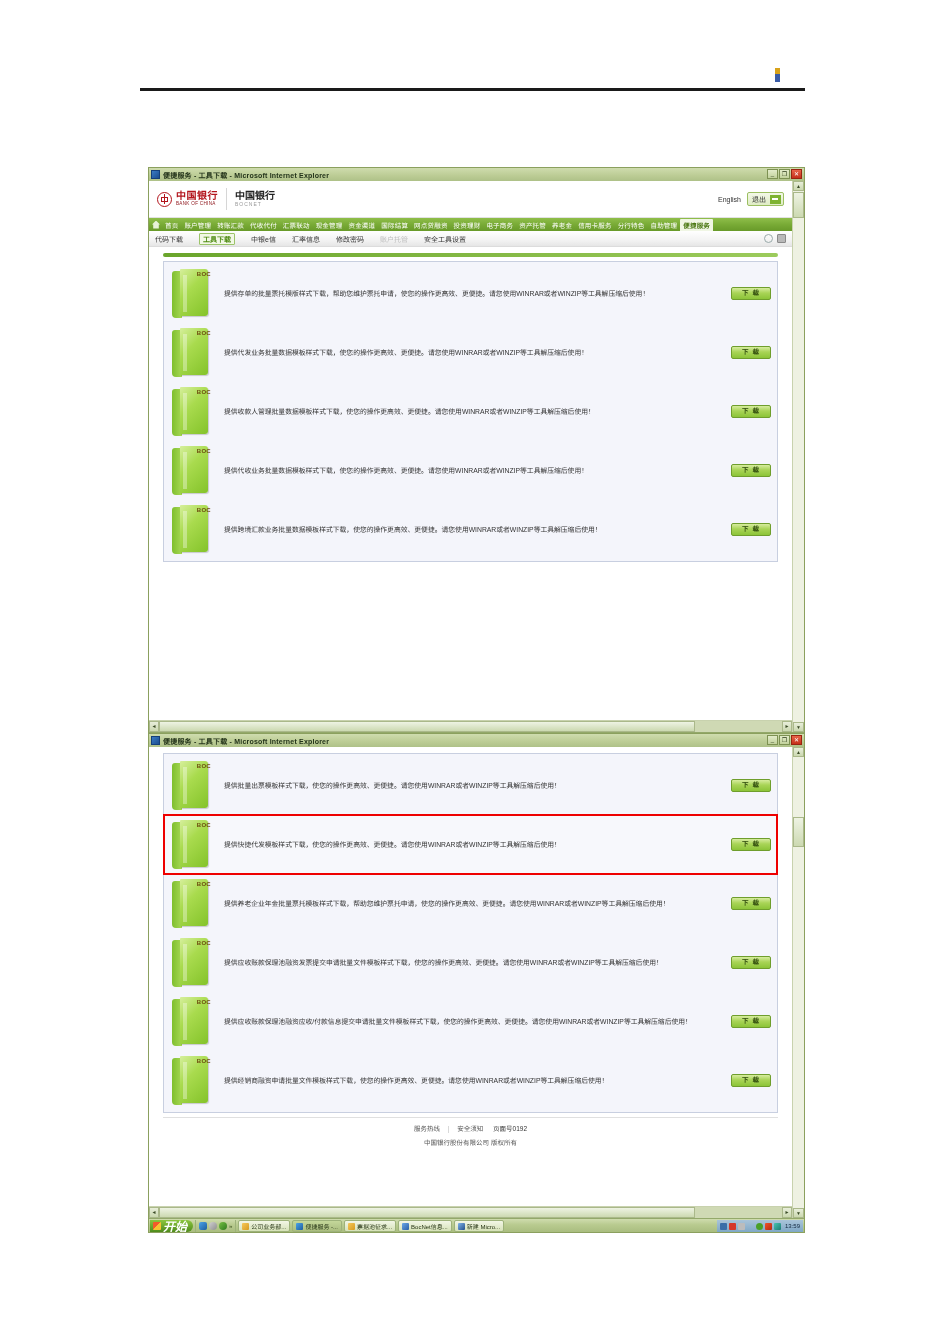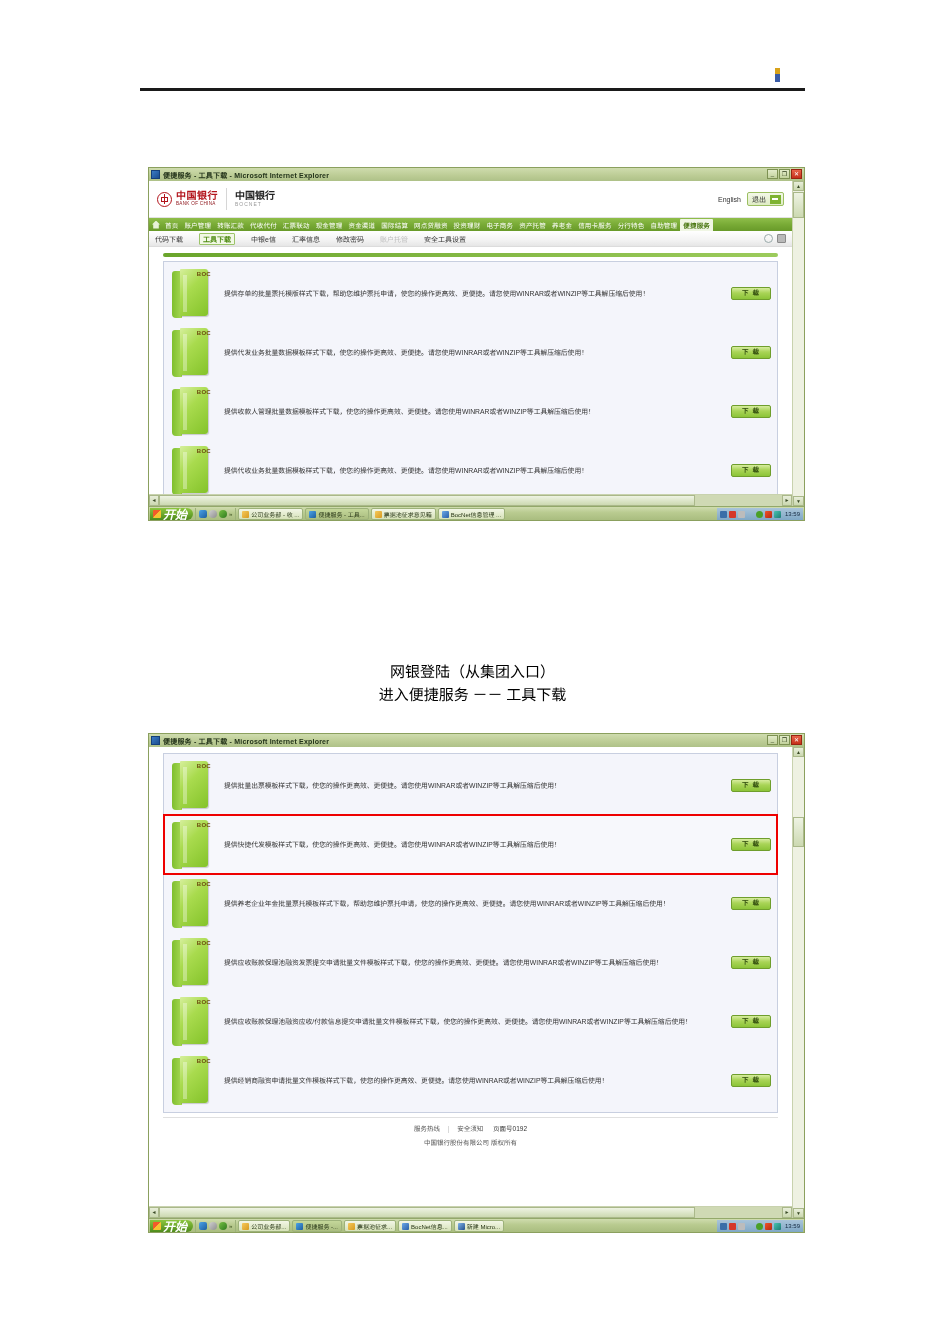--- a/index.html
+++ b/index.html
@@ -285,21 +285,21 @@
 </style>
 </head>
 <body>
 
 <div class="page">
 
   <div class="hdr-mark"></div>
   <div class="hdr-rule"></div>
 
 
-  <div class="ie-window" id="win1" style="left:148px;top:167px;width:657px;height:354px;">
+  <div class="ie-window" id="win1" style="left:148px;top:167px;width:657px;height:580px;">
     <div class="ie-titlebar">
       <span class="ie-ico"></span>
       <span class="ie-title-text">便捷服务 - 工具下载 - Microsoft Internet Explorer</span>
       <span class="ie-btns">
         <span class="ie-btn">_</span>
         <span class="ie-btn">❐</span>
         <span class="ie-btn close">✕</span>
       </span>
     </div>
 
@@ -465,24 +465,20 @@
           <span class="ti2 t-gray"></span>
           <span class="ti2 t-sm"></span>
           <span class="ti2 t-grn"></span>
           <span class="ti2 t-orange"></span>
           <span class="ti2 t-teal"></span>
           <span class="clock">13:59</span>
         </div>
       </div>
   </div>
 
-  <div class="caption" style="top:661px;">
-    <div>网银登陆（从集团入口）</div>
-    <div>进入便捷服务 －－ 工具下载</div>
-  </div>
 
   <div class="ie-window" id="win2" style="left:148px;top:733px;width:657px;height:500px;">
     <div class="ie-titlebar">
       <span class="ie-ico"></span>
       <span class="ie-title-text">便捷服务 - 工具下载 - Microsoft Internet Explorer</span>
       <span class="ie-btns">
         <span class="ie-btn">_</span>
         <span class="ie-btn">❐</span>
         <span class="ie-btn close">✕</span>
       </span>

